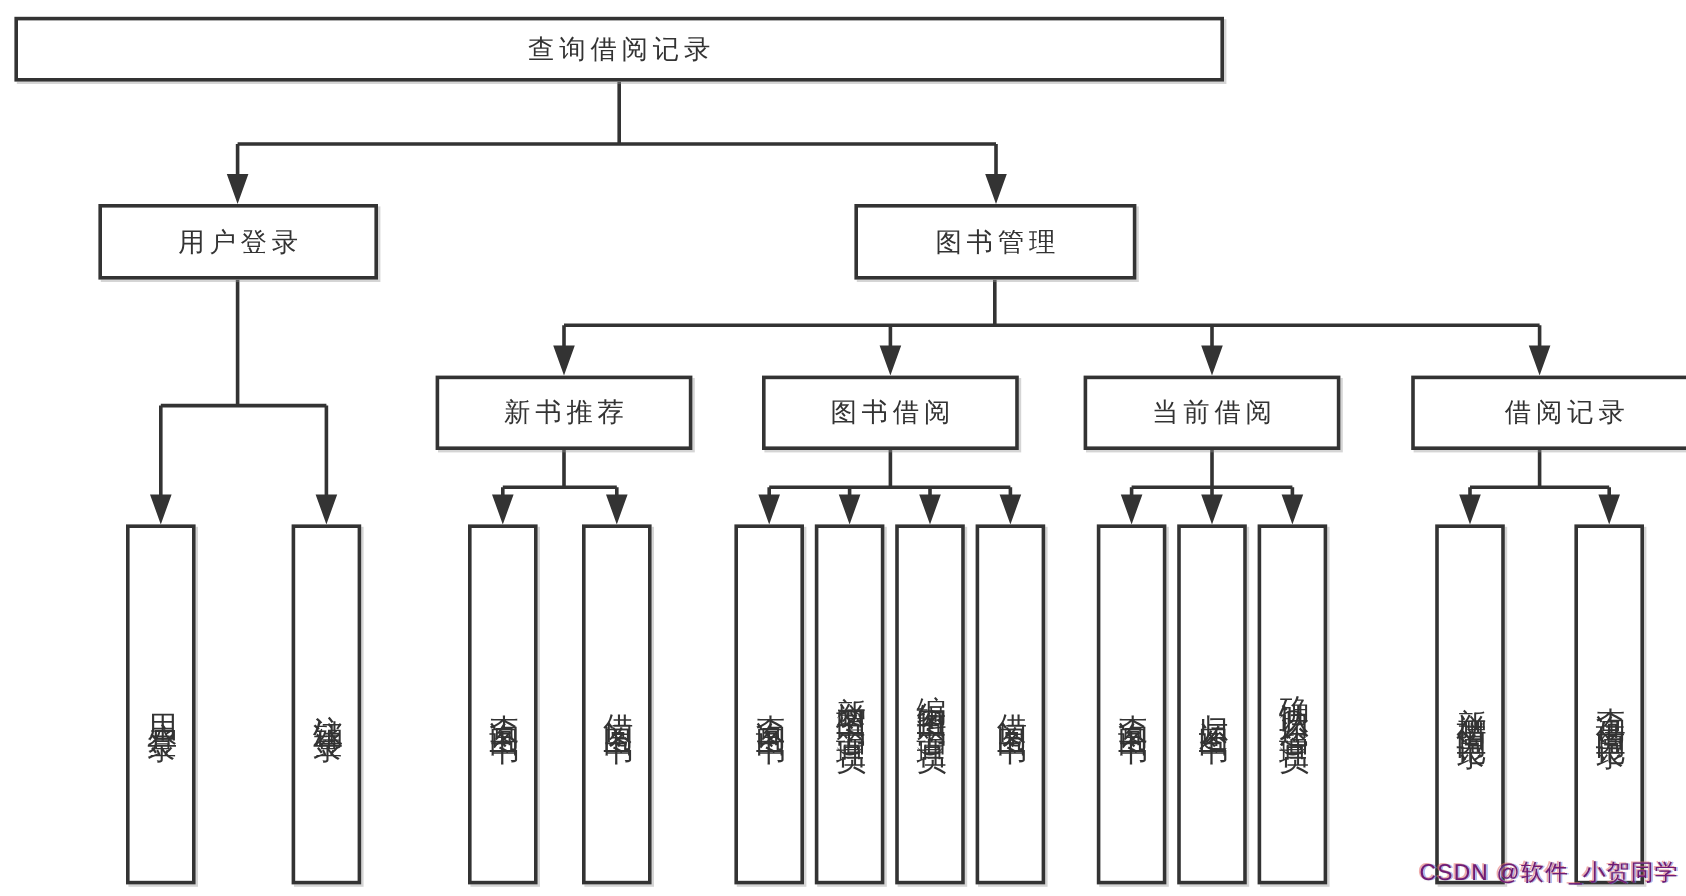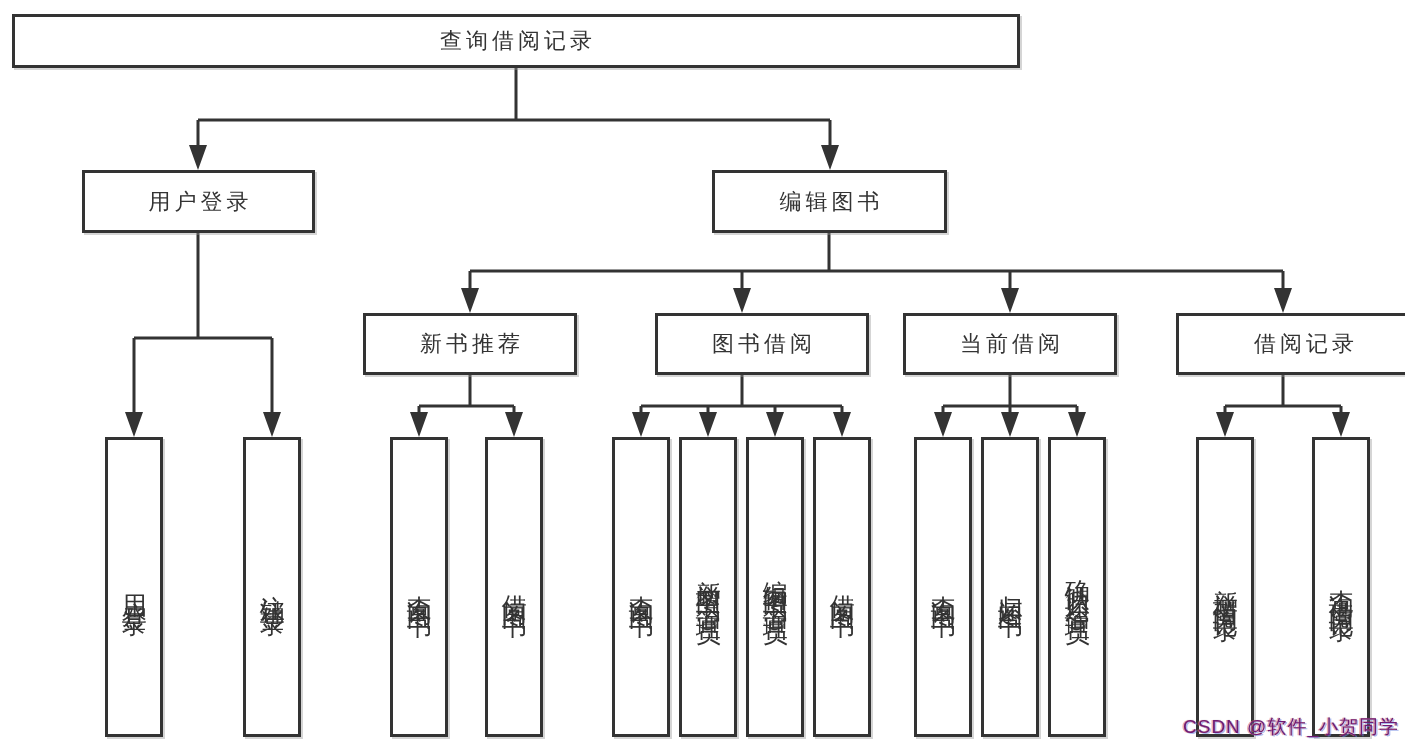--- a/index.html
+++ b/index.html
@@ -105,27 +105,27 @@
   </svg>
 
   <div class="box" style="left:12px; top:14px; width:1008px; height:54px;">
     <span class="h-label root-label">查询借阅记录</span>
   </div>
 
   <div class="box" style="left:82px; top:170px; width:233px; height:63px;">
     <span class="h-label">用户登录</span>
   </div>
   <div class="box" style="left:712px; top:170px; width:235px; height:63px;">
-    <span class="h-label">编辑图书</span>
+    <span class="h-label">图书管理</span>
   </div>
 
   <div class="box" style="left:363px; top:313px; width:214px; height:62px;justify-content:center;">
     <span class="h-label">新书推荐</span>
   </div>
-  <div class="box" style="left:635px; top:313px; width:214px; height:62px;margin-left:20px;">
+  <div class="box" style="left:635px; top:313px; width:214px; height:62px;">
     <span class="h-label">图书借阅</span>
   </div>
   <div class="box" style="left:903px; top:313px; width:214px; height:62px;justify-content:center;">
     <span class="h-label">当前借阅</span>
   </div>
   <div class="box" style="left:1176px; top:313px; width:256px; height:62px;">
     <span class="h-label">借阅记录</span>
   </div>
 
   <div class="box leaf" style="left:105px; top:437px; width:58px; height:300px;">

